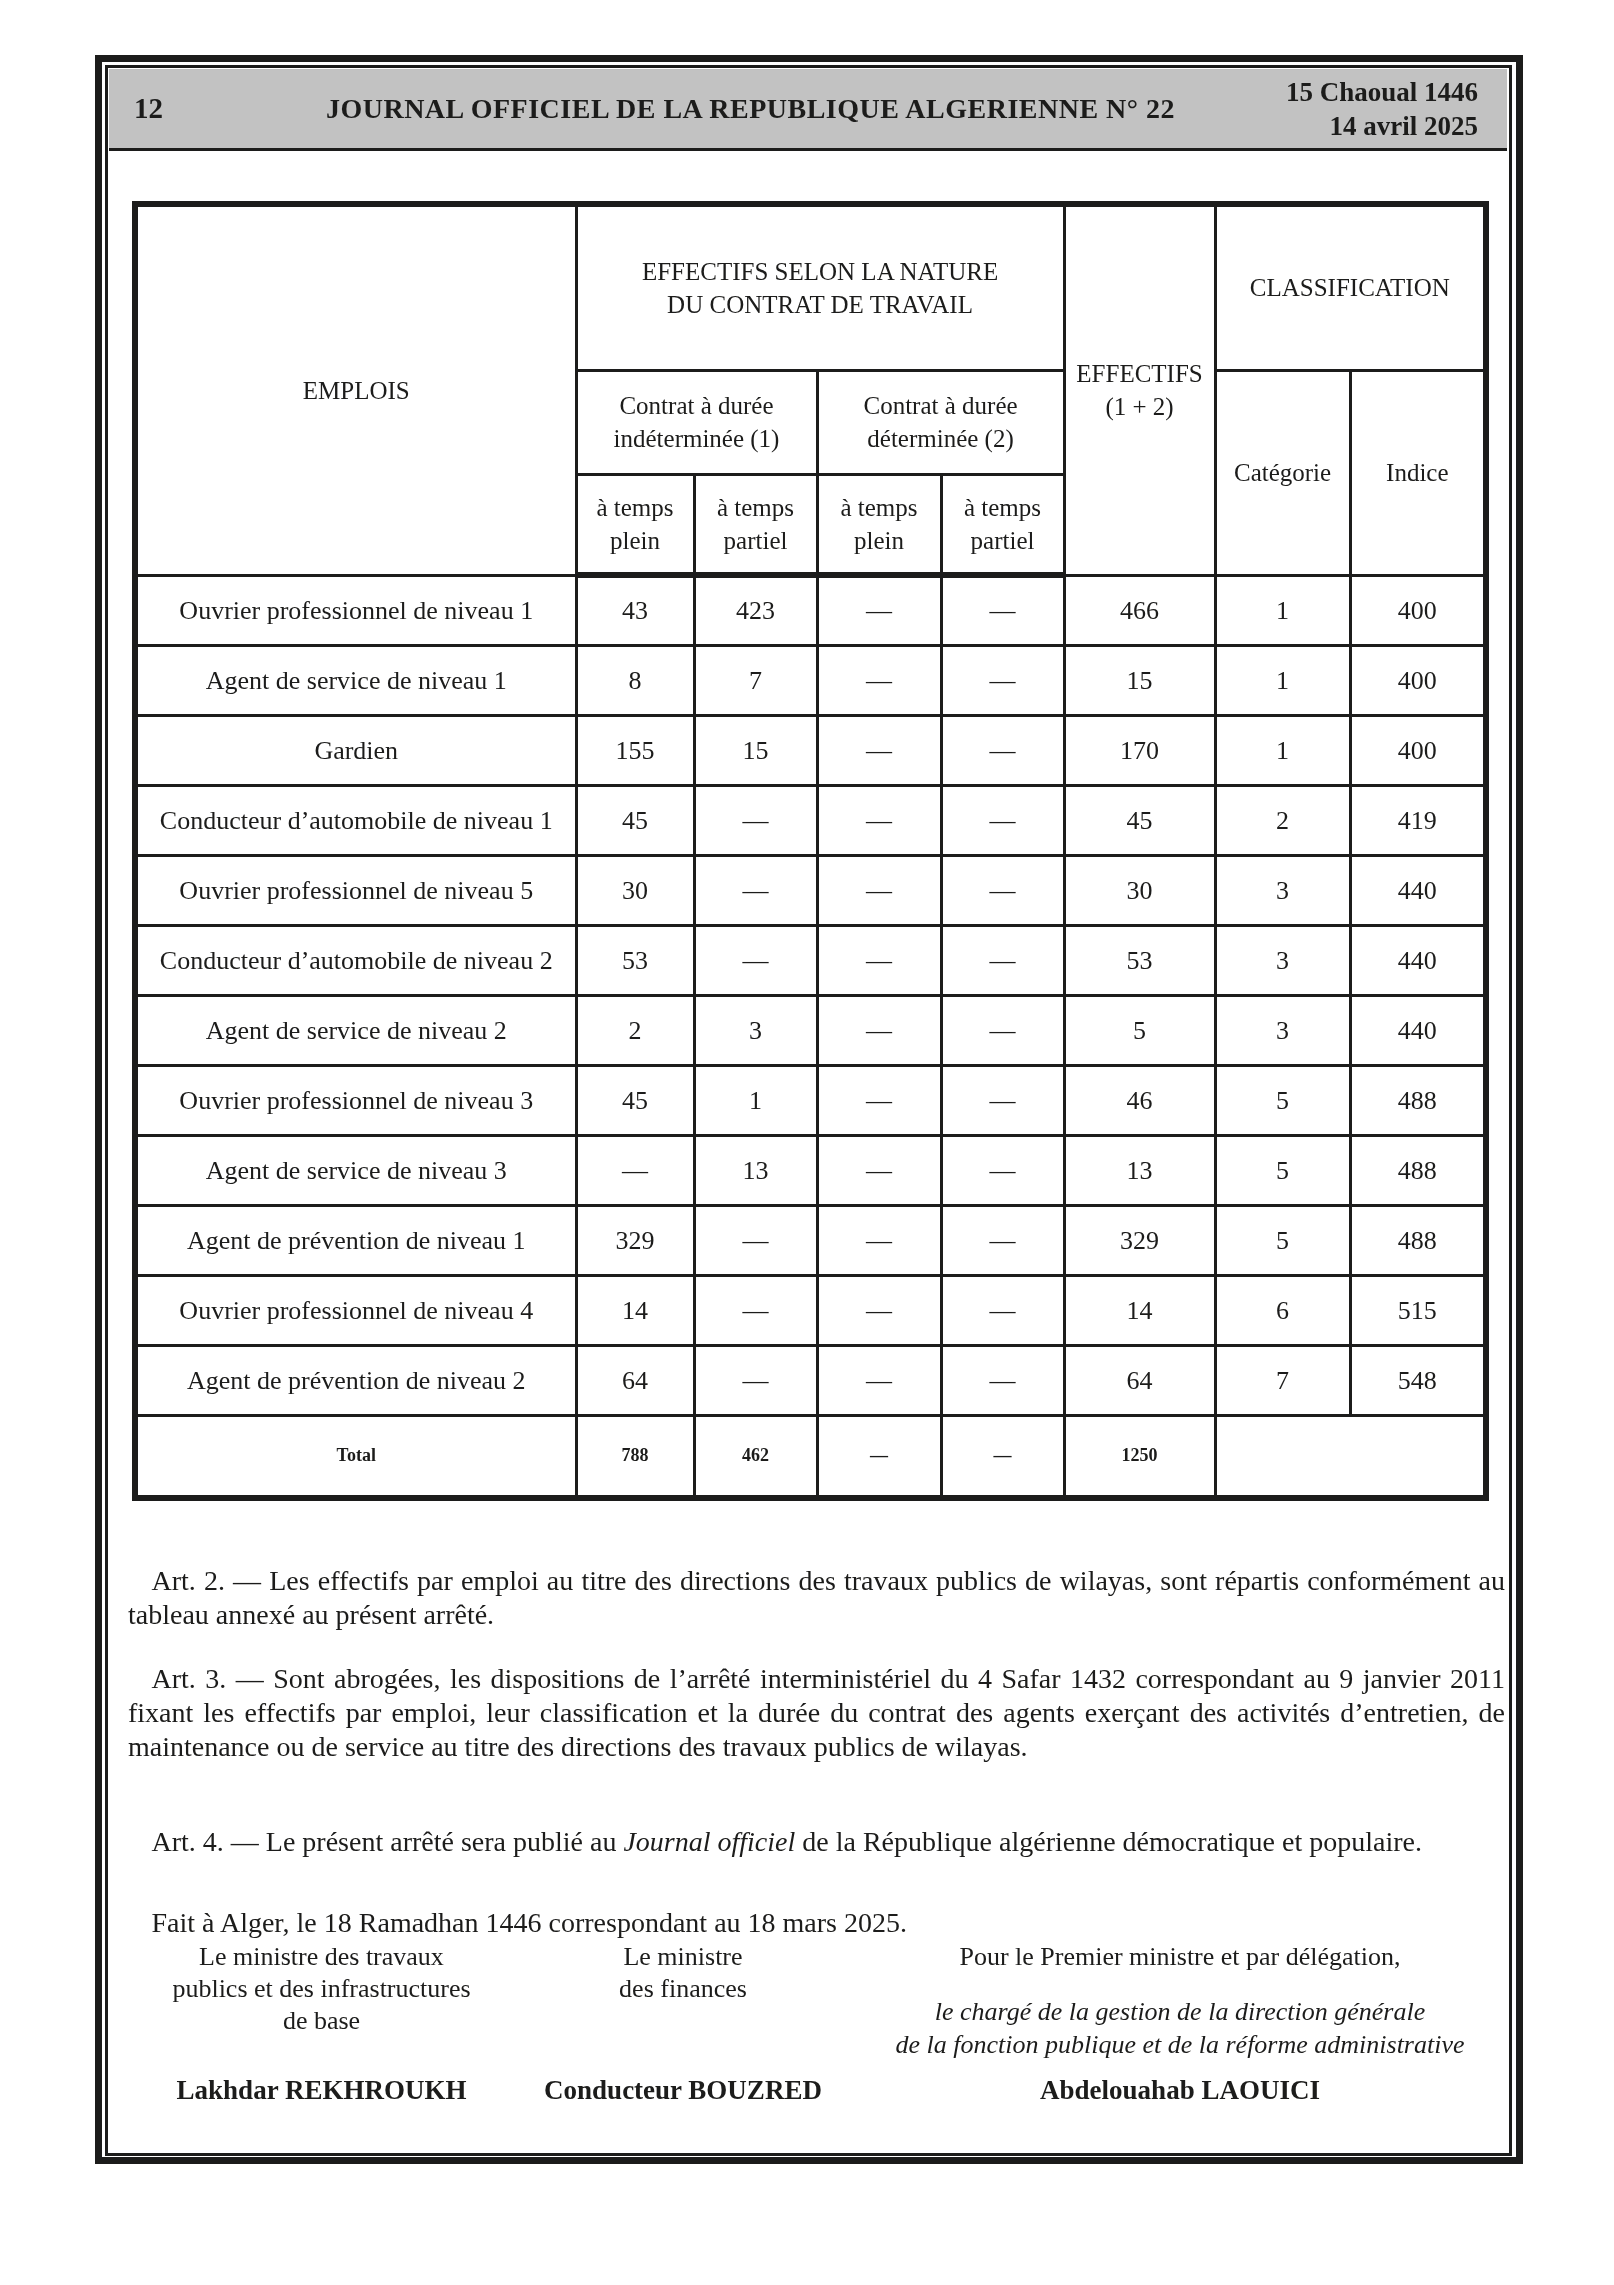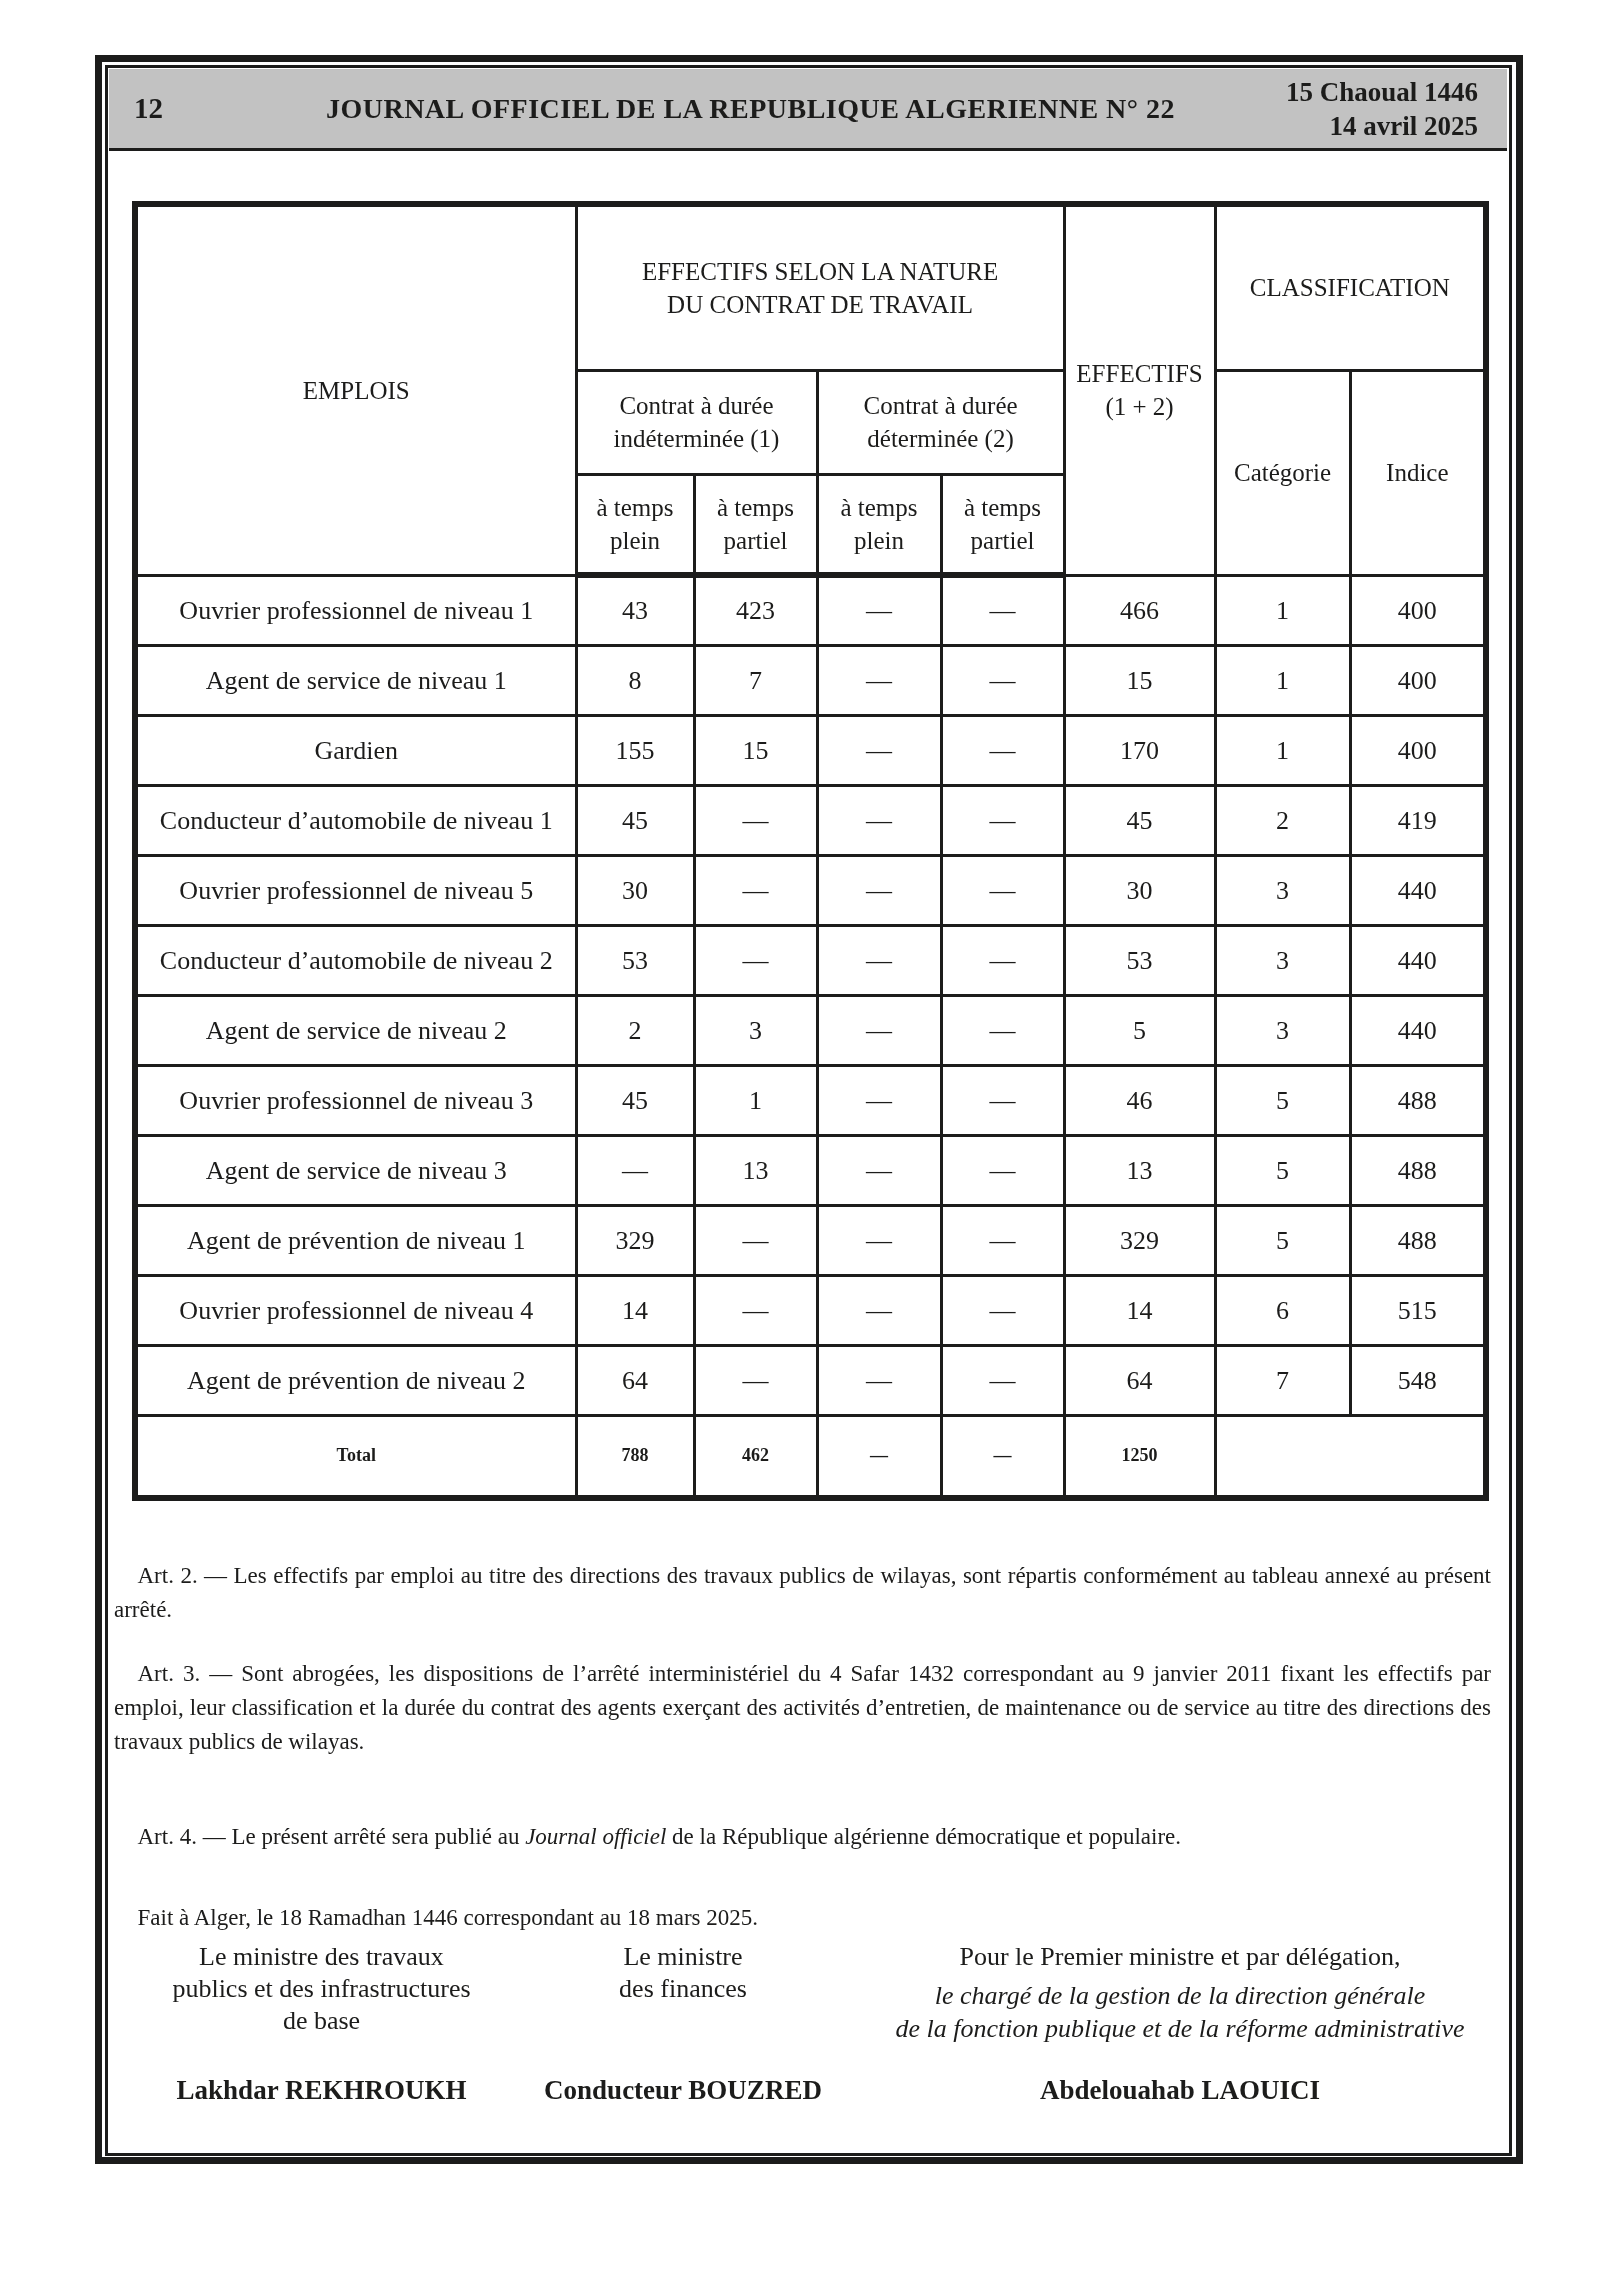--- a/index.html
+++ b/index.html
@@ -31,25 +31,25 @@
   }
   .ml{white-space:pre-line;}
   tr.h1{height:166px;} tr.h2{height:104px;} tr.h3{height:101px;}
   tr.data{height:70px;} tr.trow{height:83px;}
   tr.h3 td{border-bottom:6.3px solid var(--ink);}
   td.bb-thick{border-bottom:5.4px solid var(--ink);}
   td.lab{text-align:left;padding-left:14.5px;font-size:26px;}
   tr.data td{font-size:26px;}
   tr.trow td{font-weight:bold;font-size:18px;}
   
-  .art{left:114px;width:1377px;font-size:23px;line-height:34px;text-align:justify;text-indent:23.5px;}
+  .art{left:128px;width:1377px;font-size:28px;line-height:34px;text-align:justify;text-indent:23.5px;}
   .oneline{text-align:left;}
   
   .sig{font-size:26px;line-height:32px;text-align:center;white-space:pre-line;}
-  .sig-role{font-style:italic;margin-top:6px;font-size:26px;line-height:33px;white-space:pre-line;}
+  .sig-role{font-style:italic;margin-top:22px;font-size:26px;line-height:33px;white-space:pre-line;}
   .sig-name{font-weight:bold;font-size:27px;text-align:center;}
 </style>
 </head>
 <body>
 
 <div class="abs frame-outer"></div>
 <div class="abs frame-inner"></div>
 
 <div class="abs band">
   <div class="pageno">12</div>

